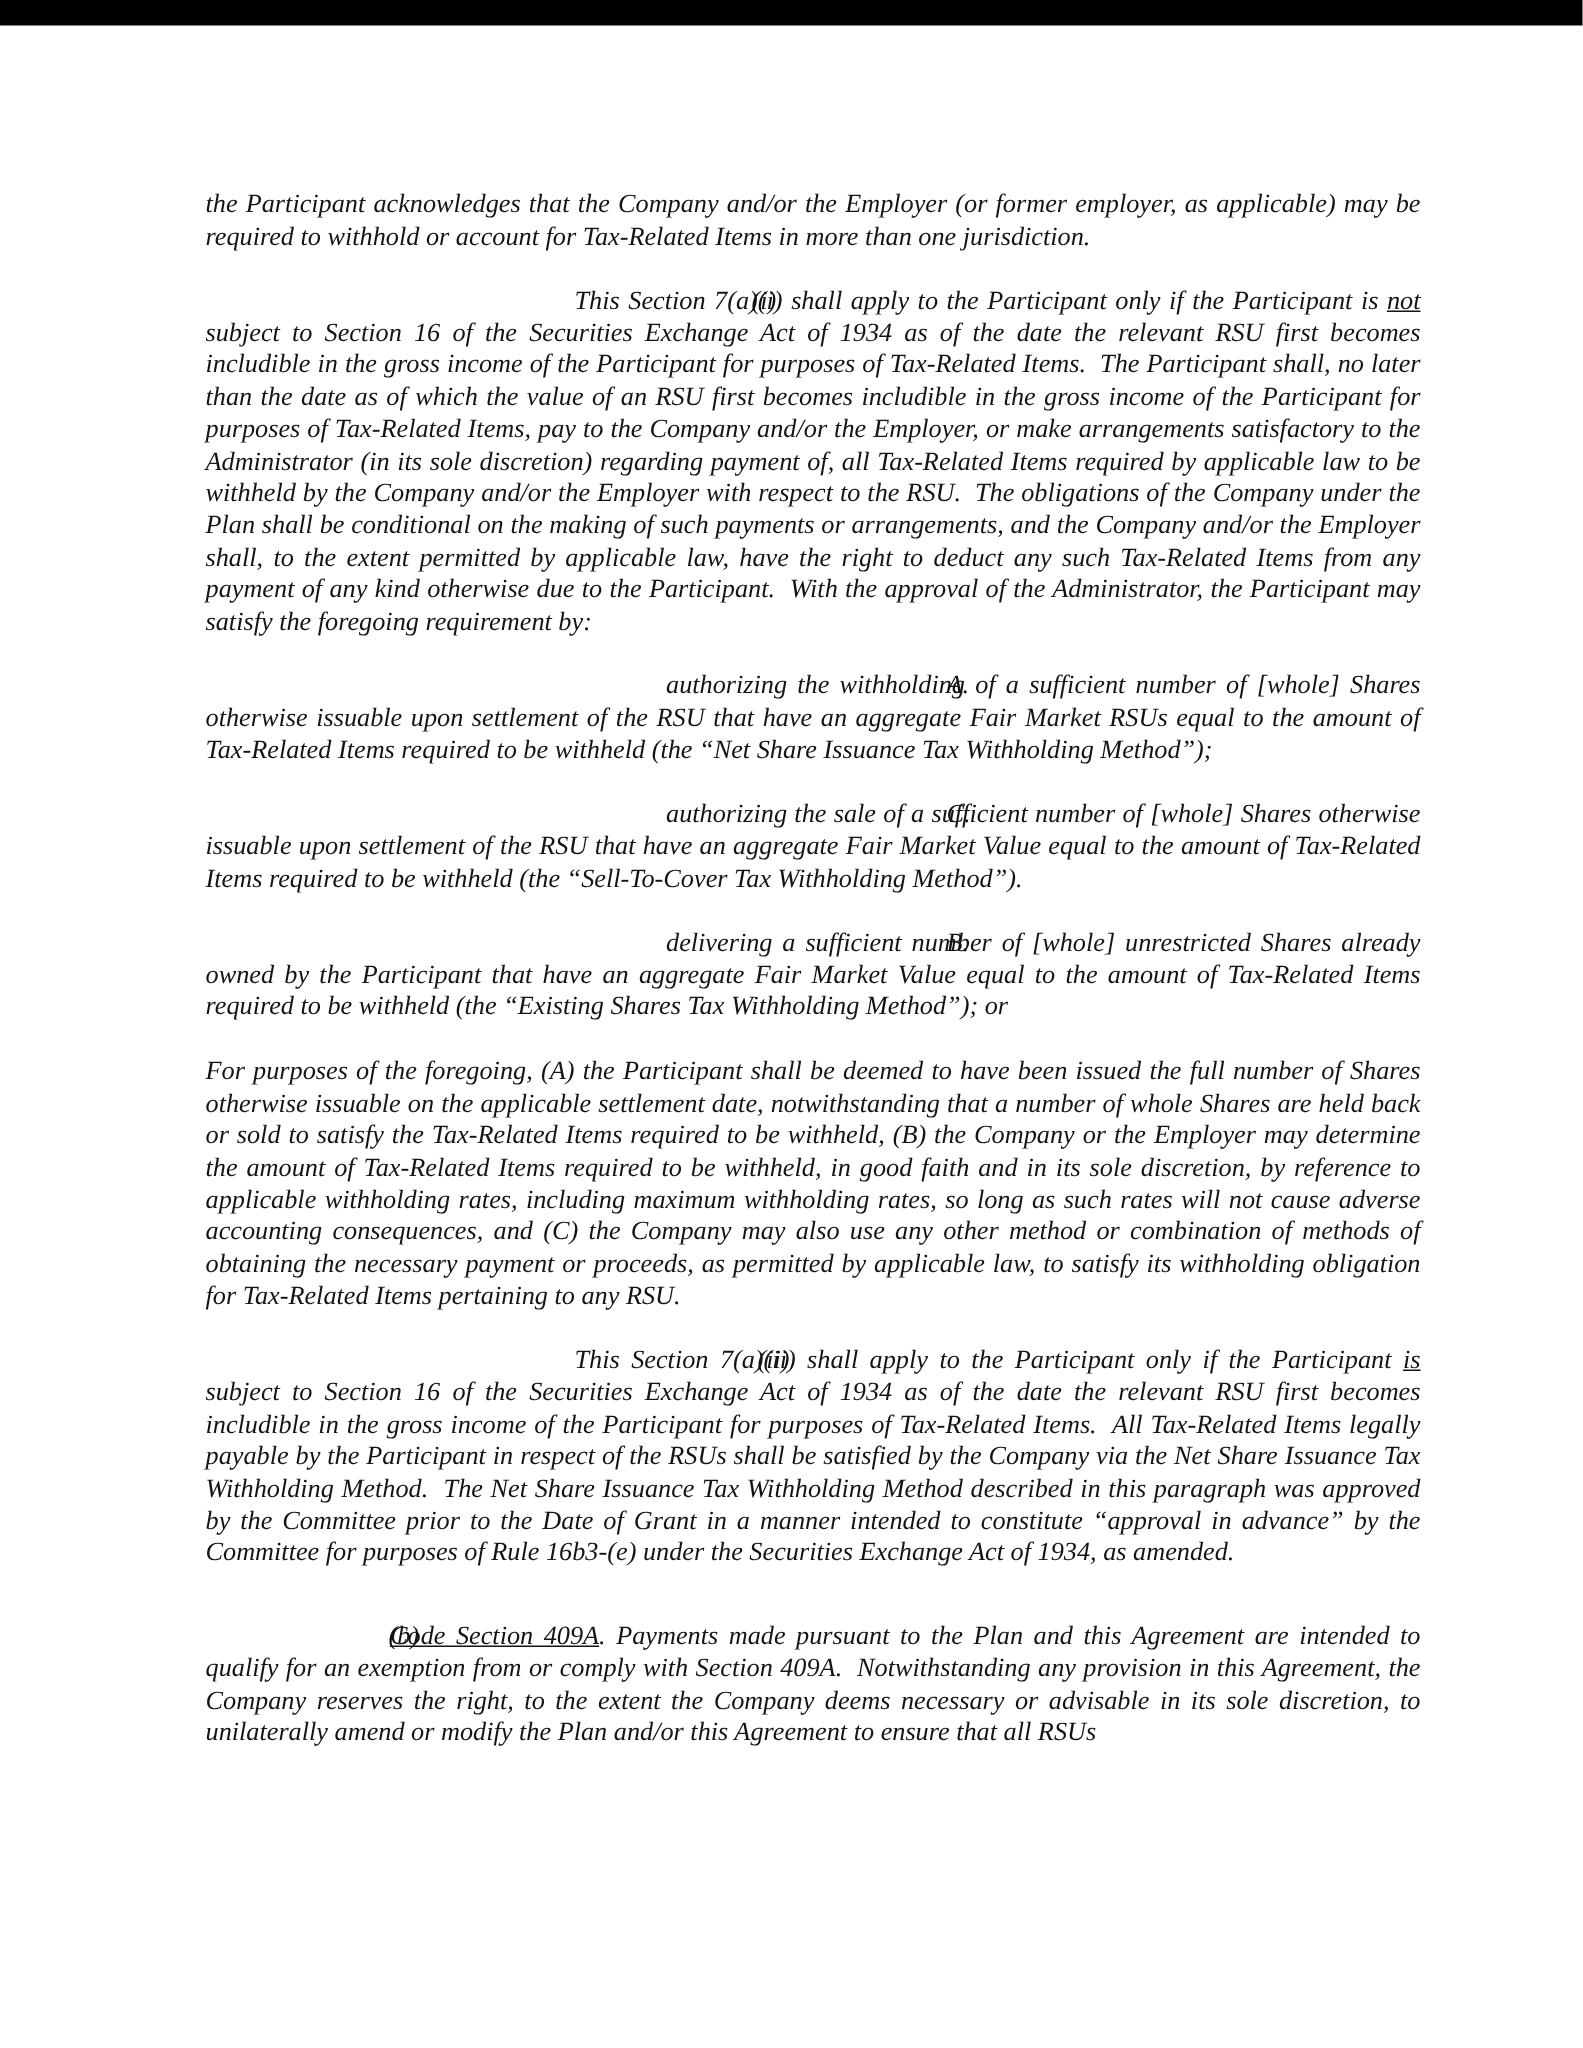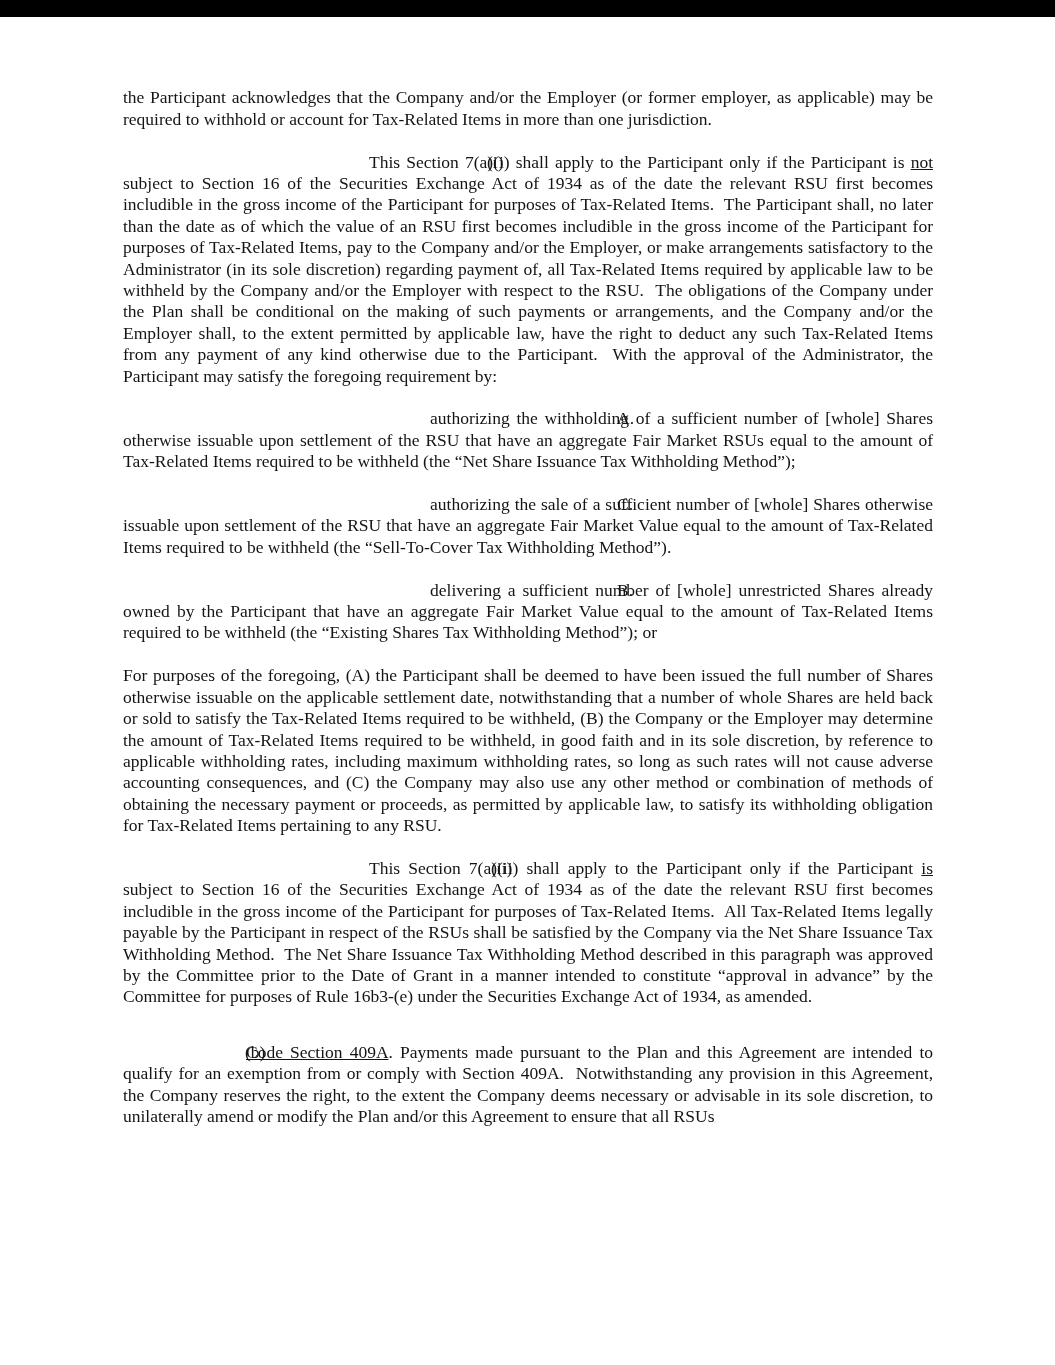--- a/index.html
+++ b/index.html
@@ -17,28 +17,29 @@
     position: absolute;
     top: 0;
     left: 0;
     width: 1055px;
     height: 17px;
     background: #000000;
   }
   .doc {
     position: absolute;
     top: 0;
-    left: 123px;
+    left: 137px;
     width: 810px;
-    padding-top: 66px;
+    padding-top: 104px;
     font-family: "Liberation Serif", "DejaVu Serif", serif;
     font-size: 17.5px;
     line-height: 21.4px;
     color: #141414;
     text-align: justify;
+    font-style: italic;
   }
   .doc p {
     margin: 21.4px 0 0 0;
     padding: 0;
   }
   .doc p.extra-gap {
     margin-top: 34px;
   }
   .plabel {
     display: inline-block;

